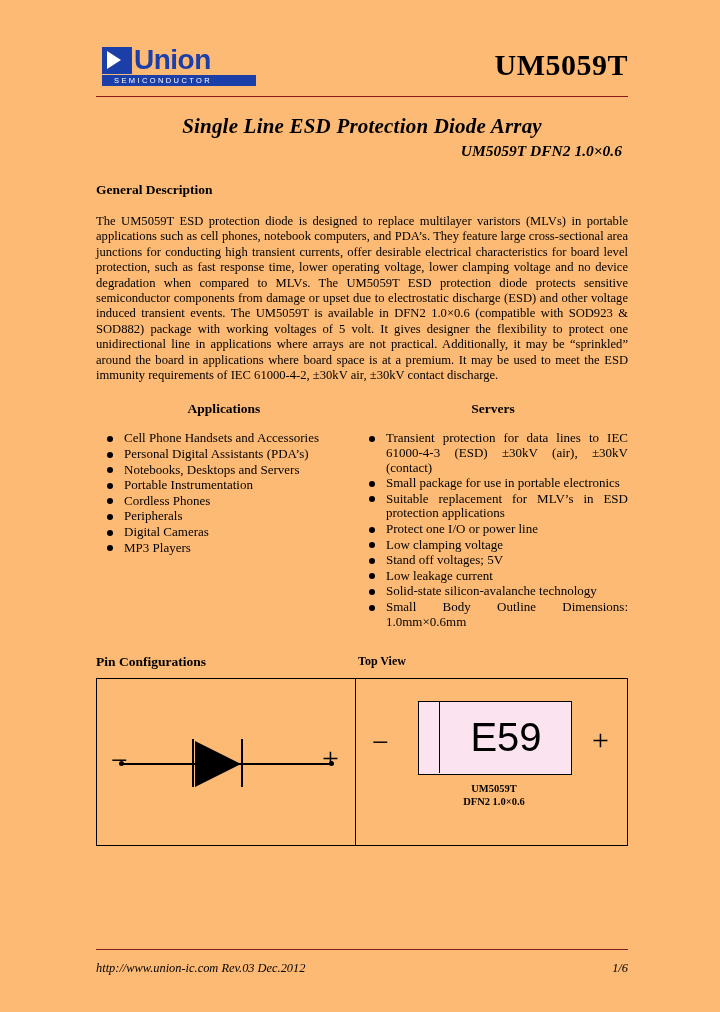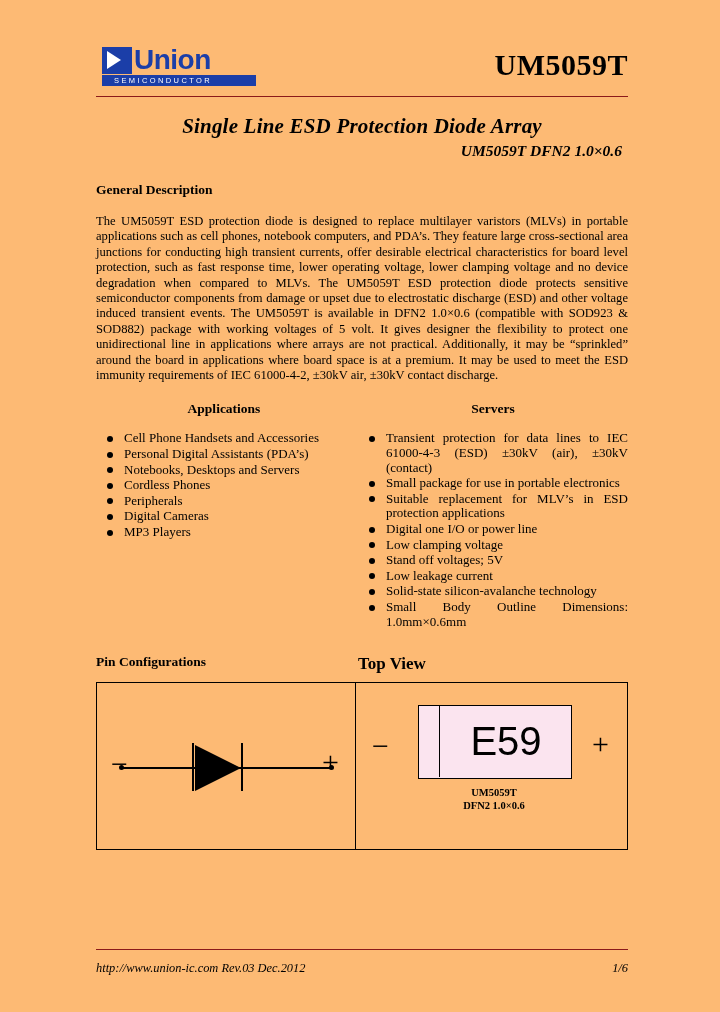--- a/index.html
+++ b/index.html
@@ -180,21 +180,21 @@
     display: flex;
     margin-top: 24px;
   }
   .pin-head-left {
     width: 262px;
     font-weight: bold;
     font-size: 13.5px;
   }
   .pin-head-right {
     font-weight: bold;
-    font-size: 17px;
+    font-size: 12px;
   }
   .boxes {
     display: flex;
     margin-top: 8px;
     border: 1.5px solid #000;
     height: 168px;
     box-sizing: border-box;
   }
   .box-left {
     width: 258px;
@@ -337,33 +337,34 @@
     <div class="section-heading">General Description</div>
     <div class="body-text">The UM5059T ESD protection diode is designed to replace multilayer varistors (MLVs) in portable applications such as cell phones, notebook computers, and PDA’s. They feature large cross-sectional area junctions for conducting high transient currents, offer desirable electrical characteristics for board level protection, such as fast response time, lower operating voltage, lower clamping voltage and no device degradation when compared to MLVs. The UM5059T ESD protection diode protects sensitive semiconductor components from damage or upset due to electrostatic discharge (ESD) and other voltage induced transient events. The UM5059T is available in DFN2 1.0×0.6 (compatible with SOD923 &amp; SOD882) package with working voltages of 5 volt. It gives designer the flexibility to protect one unidirectional line in applications where arrays are not practical. Additionally, it may be “sprinkled” around the board in applications where board space is at a premium. It may be used to meet the ESD immunity requirements of IEC 61000-4-2, ±30kV air, ±30kV contact discharge.</div>
 
     <div class="cols">
       <div class="col-left">
         <div class="col-heading">Applications</div>
         <ul class="bullets">
           <li>Cell Phone Handsets and Accessories</li>
           <li>Personal Digital Assistants (PDA’s)</li>
           <li>Notebooks, Desktops and Servers</li>
+          <li>Portable Instrumentation</li>
           <li>Cordless Phones</li>
           <li>Peripherals</li>
           <li>Digital Cameras</li>
           <li>MP3 Players</li>
         </ul>
       </div>
       <div class="col-right">
         <div class="col-heading">Servers</div>
         <ul class="bullets">
           <li>Transient protection for data lines to IEC 61000-4-3 (ESD) ±30kV (air), ±30kV (contact)</li>
           <li>Small package for use in portable electronics</li>
           <li>Suitable replacement for MLV’s in ESD protection applications</li>
-          <li>Digital one I/O or power line</li>
+          <li>Protect one I/O or power line</li>
           <li>Low clamping voltage</li>
           <li>Stand off voltages; 5V</li>
           <li>Low leakage current</li>
           <li>Solid-state silicon-avalanche technology</li>
           <li>Small Body Outline Dimensions: 1.0mm×0.6mm</li>
         </ul>
       </div>
     </div>
 
     <div class="pin-head-row">

